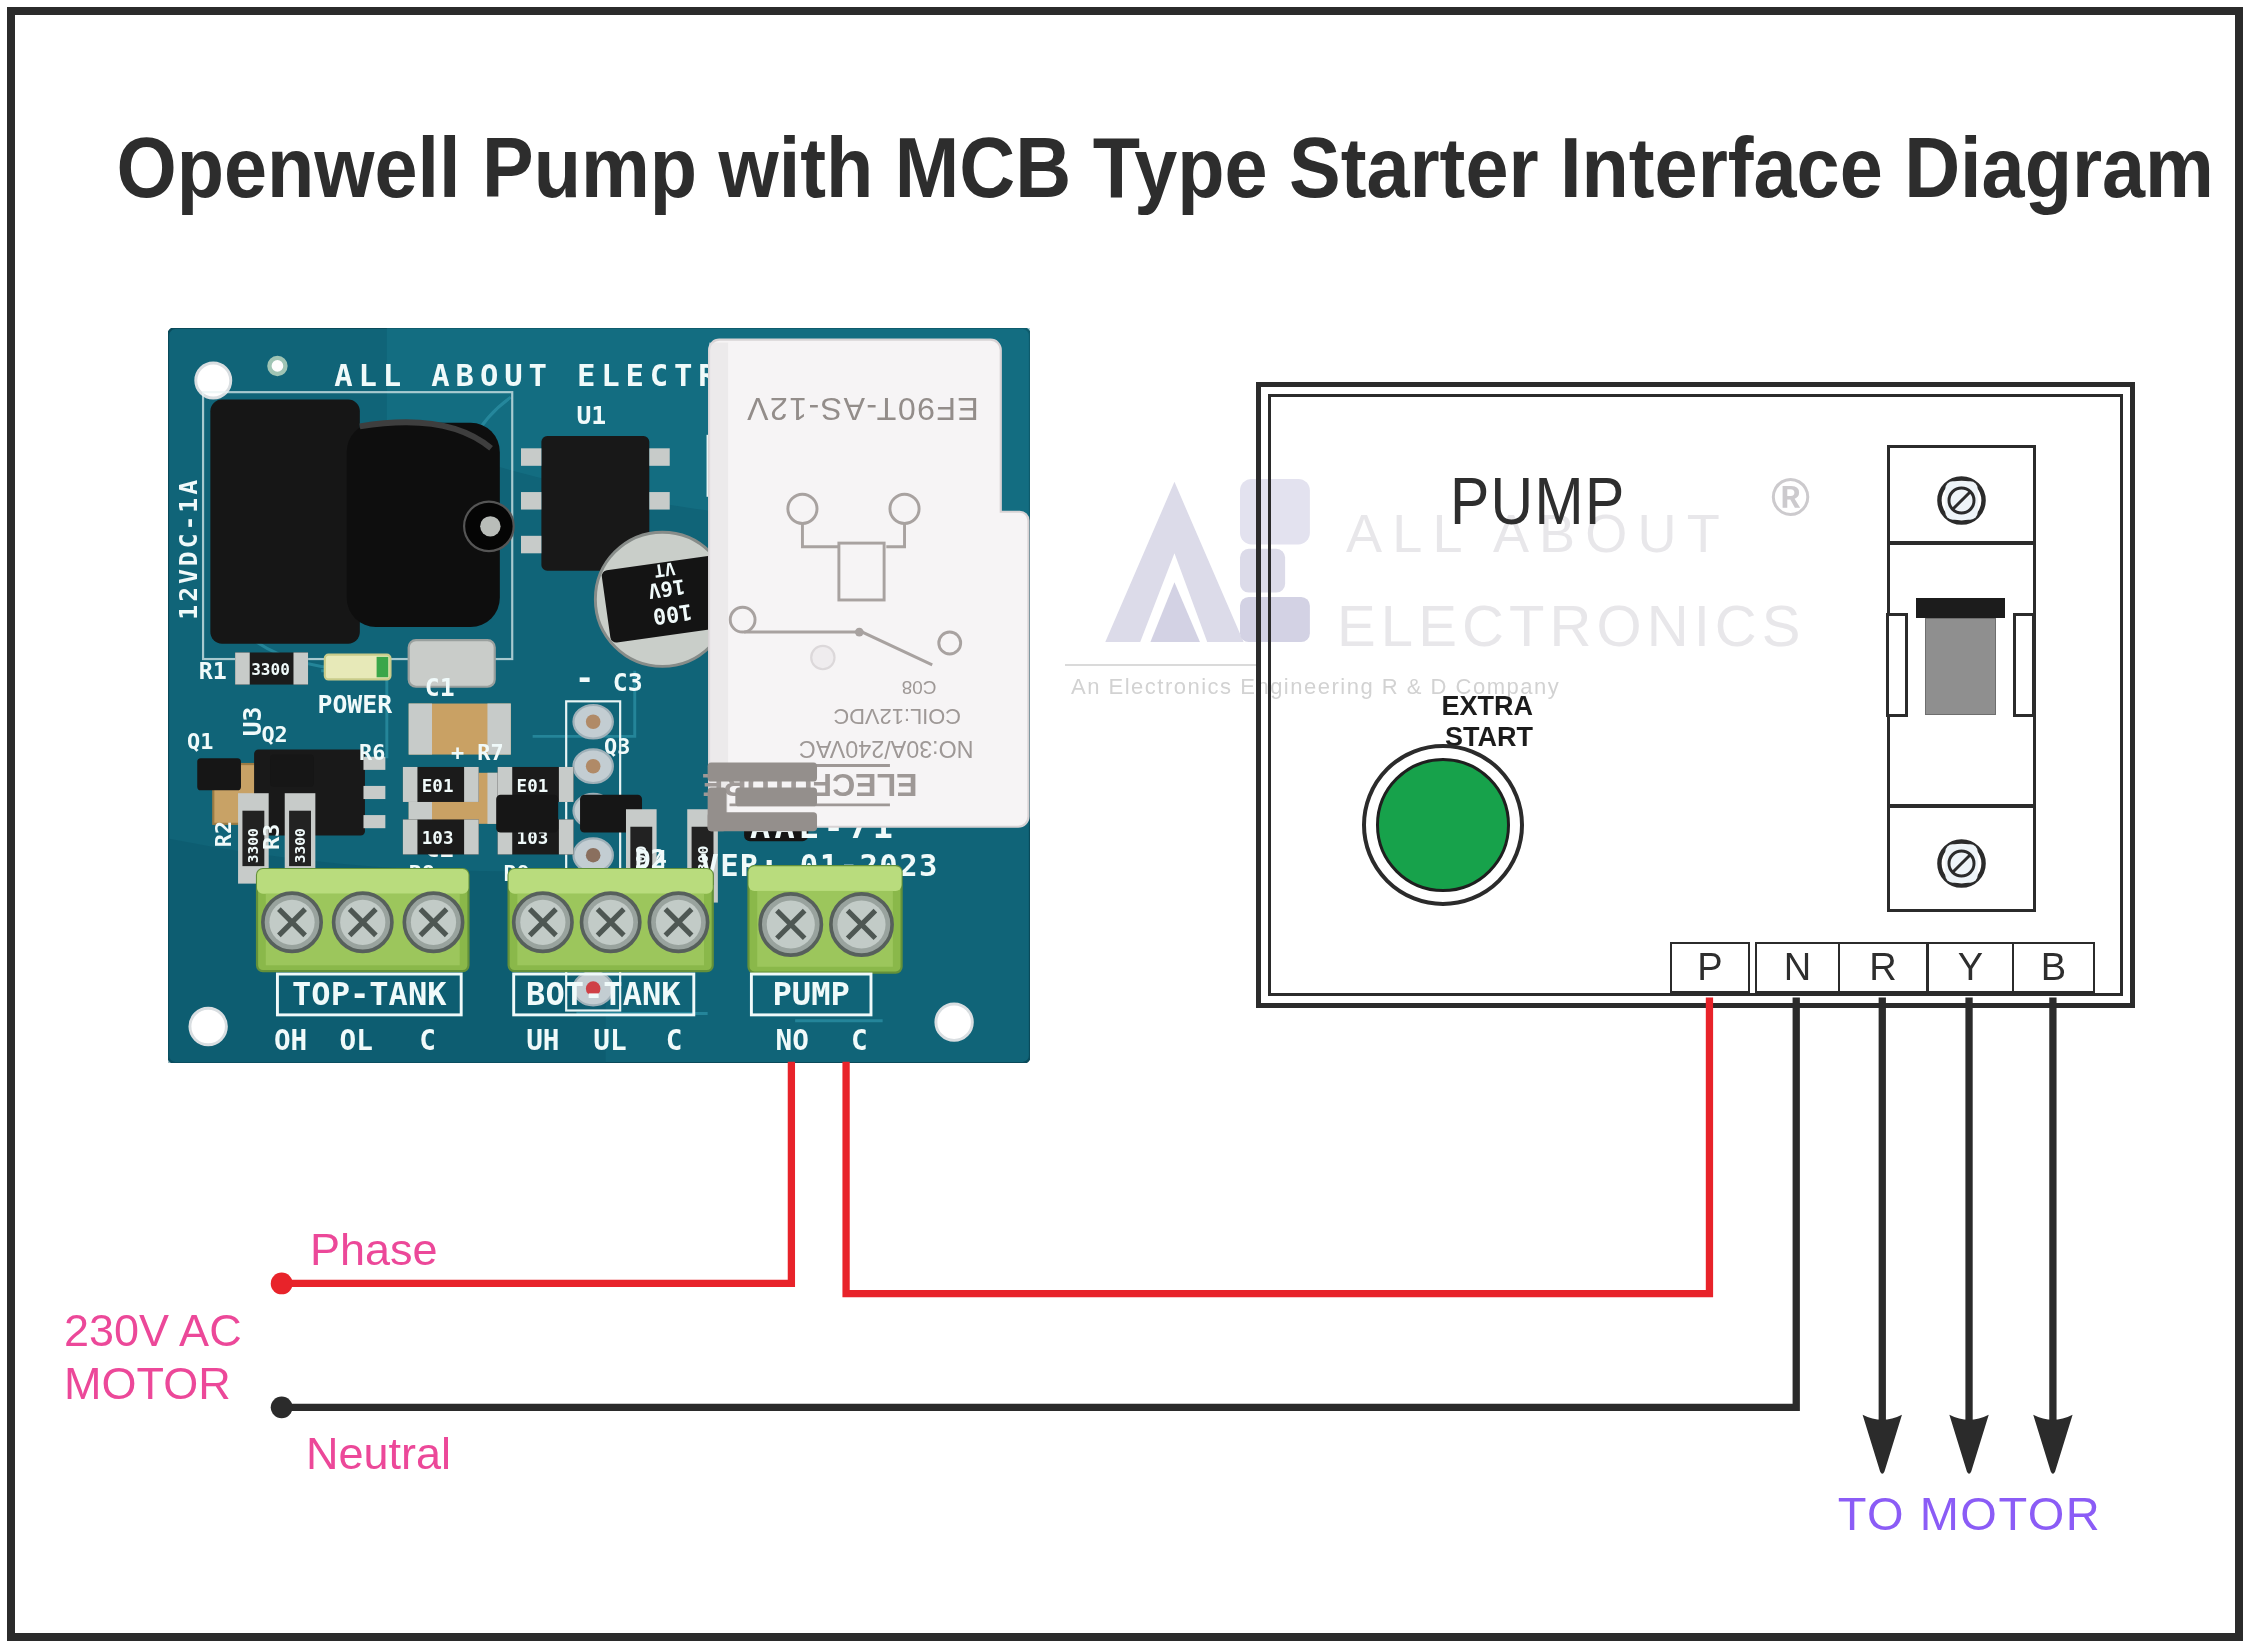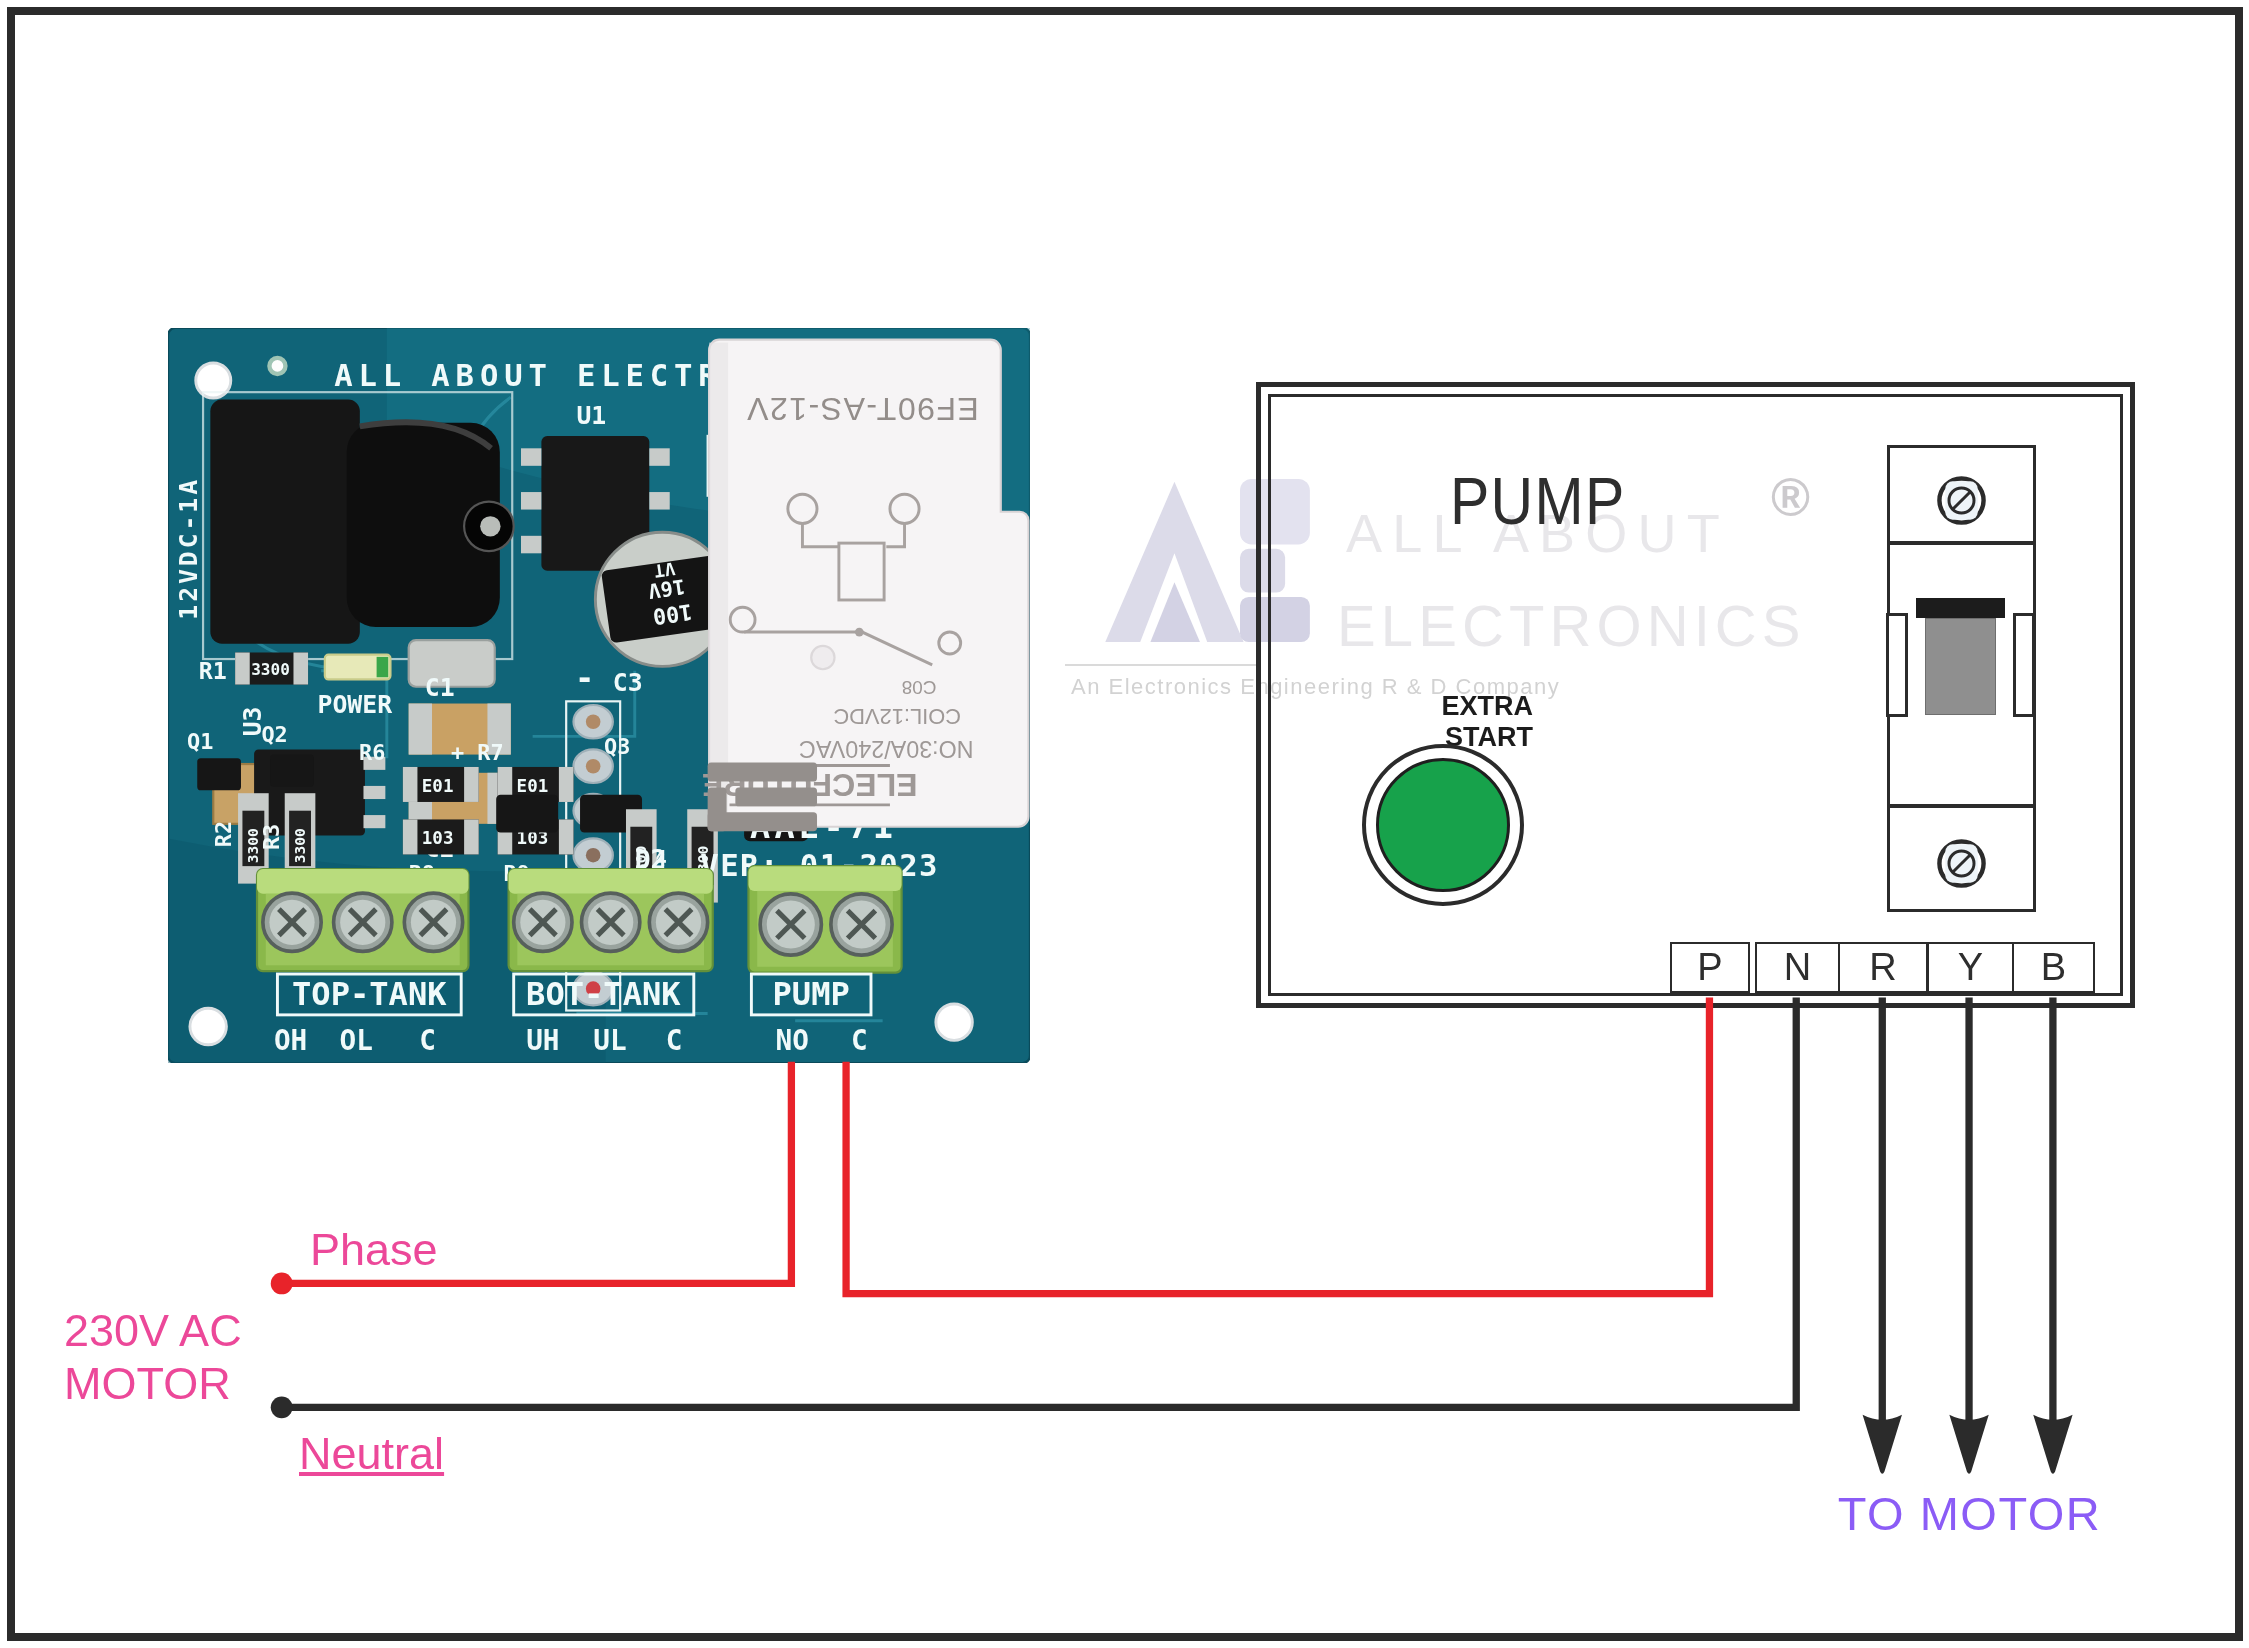--- a/index.html
+++ b/index.html
@@ -41,32 +41,33 @@
               box-sizing:border-box;z-index:8;}
   .mcb-notch{top:165px;width:22px;height:104px;background:#ffffff;border:3.6px solid #2b2b2b;
              box-sizing:border-box;z-index:7;}
   .terminal-box{top:942px;height:51px;border:2.9px solid #2b2b2b;background:#ffffff;box-sizing:border-box;
                 display:flex;align-items:center;justify-content:center;font-size:38px;color:#2e2e2e;z-index:8;}
   
   .lbl{color:#ec4899;font-size:45px;z-index:6;white-space:nowrap;}
   .lbl-phase{left:310px;top:1224px;}
   .lbl-230{left:64px;top:1305px;}
   .lbl-supply{left:64px;top:1358px;}
-  .lbl-neutral{left:299px;top:1428px;text-decoration:underline;}
+  .lbl-neutral{left:306px;top:1428px;}
   .lbl-tomotor{left:1809px;top:1486px;width:321px;text-align:center;font-size:47px;letter-spacing:1.5px;color:#8b5cf6;z-index:6;}
   svg{position:absolute;}
   .silk{font-family:"DejaVu Sans Mono",monospace;font-weight:bold;fill:#f0fafa;}
 </style>
 </head>
 <body>
 
 <div id="canvas">
 
   <div class="abs page-border"></div>
 
+  <div class="abs title"><span>Openwell Pump with MCB Type Starter Interface Diagram</span></div>
 
   <svg class="abs" style="left:1098px;top:473px;z-index:2" width="233" height="175" viewBox="0 0 320 240">
     <polygon points="10,232 105,12 200,232 150,232 105,110 58,232" fill="#dcdbe9"></polygon>
     <polygon points="105,150 140,232 72,232" fill="#d3d2e4"></polygon>
     <rect x="195" y="8" width="96" height="90" rx="16" fill="#e3e2ef"></rect>
     <rect x="195" y="104" width="62" height="60" rx="12" fill="#dcdbe9"></rect>
     <rect x="195" y="170" width="96" height="62" rx="12" fill="#d3d2e4"></rect>
   </svg>
   <div class="abs wm wm-line1">ALL ABOUT</div>
   <div class="abs wm-reg">®</div>

